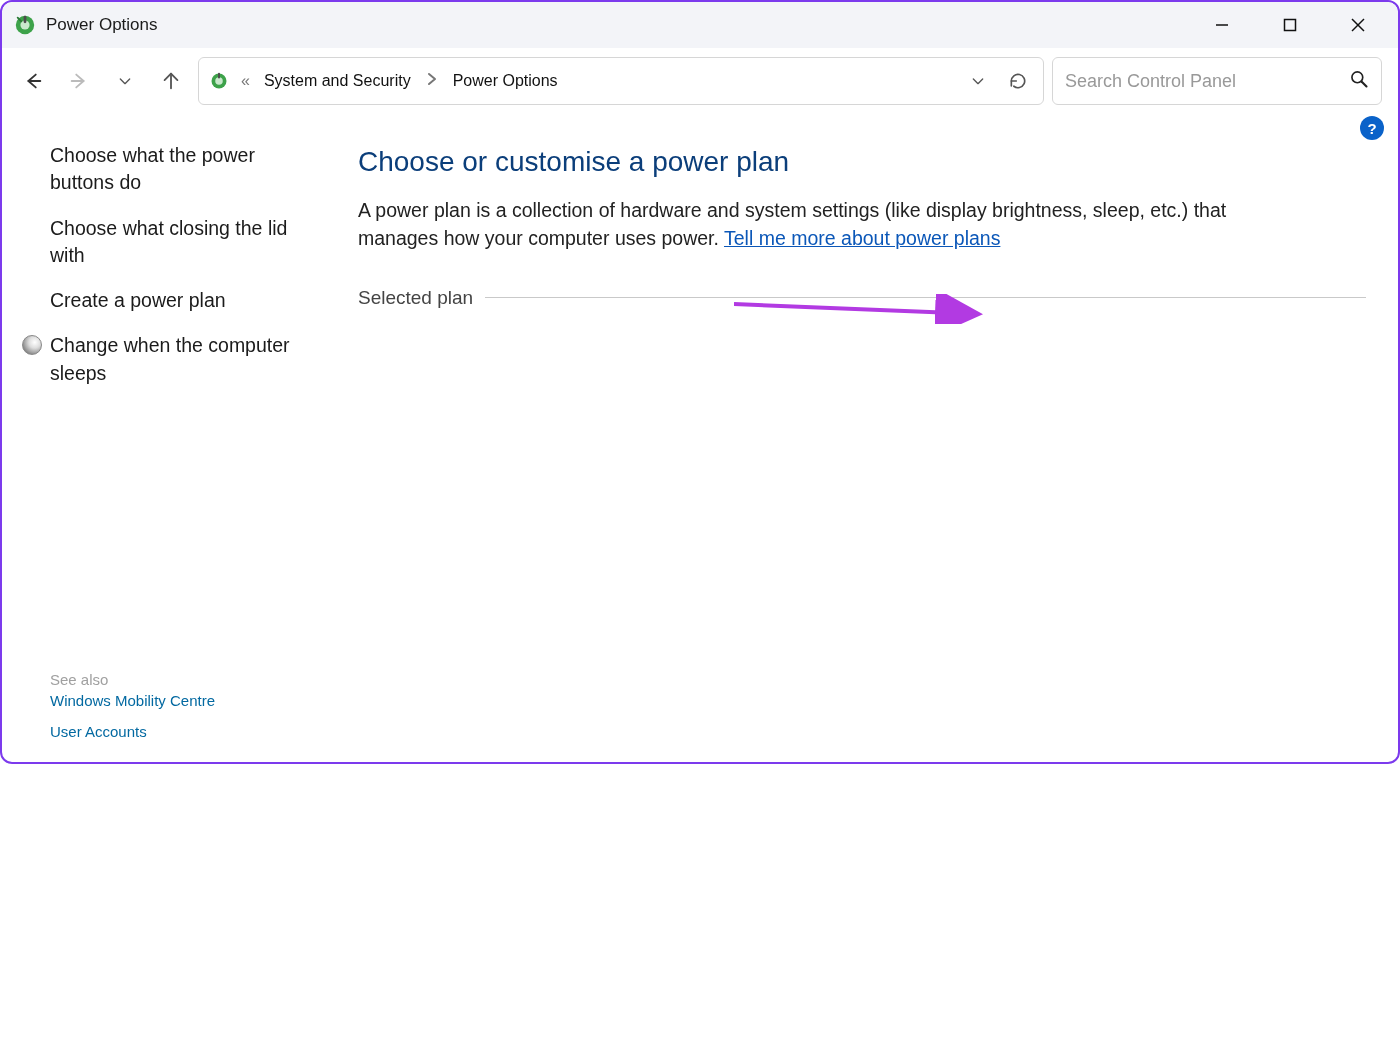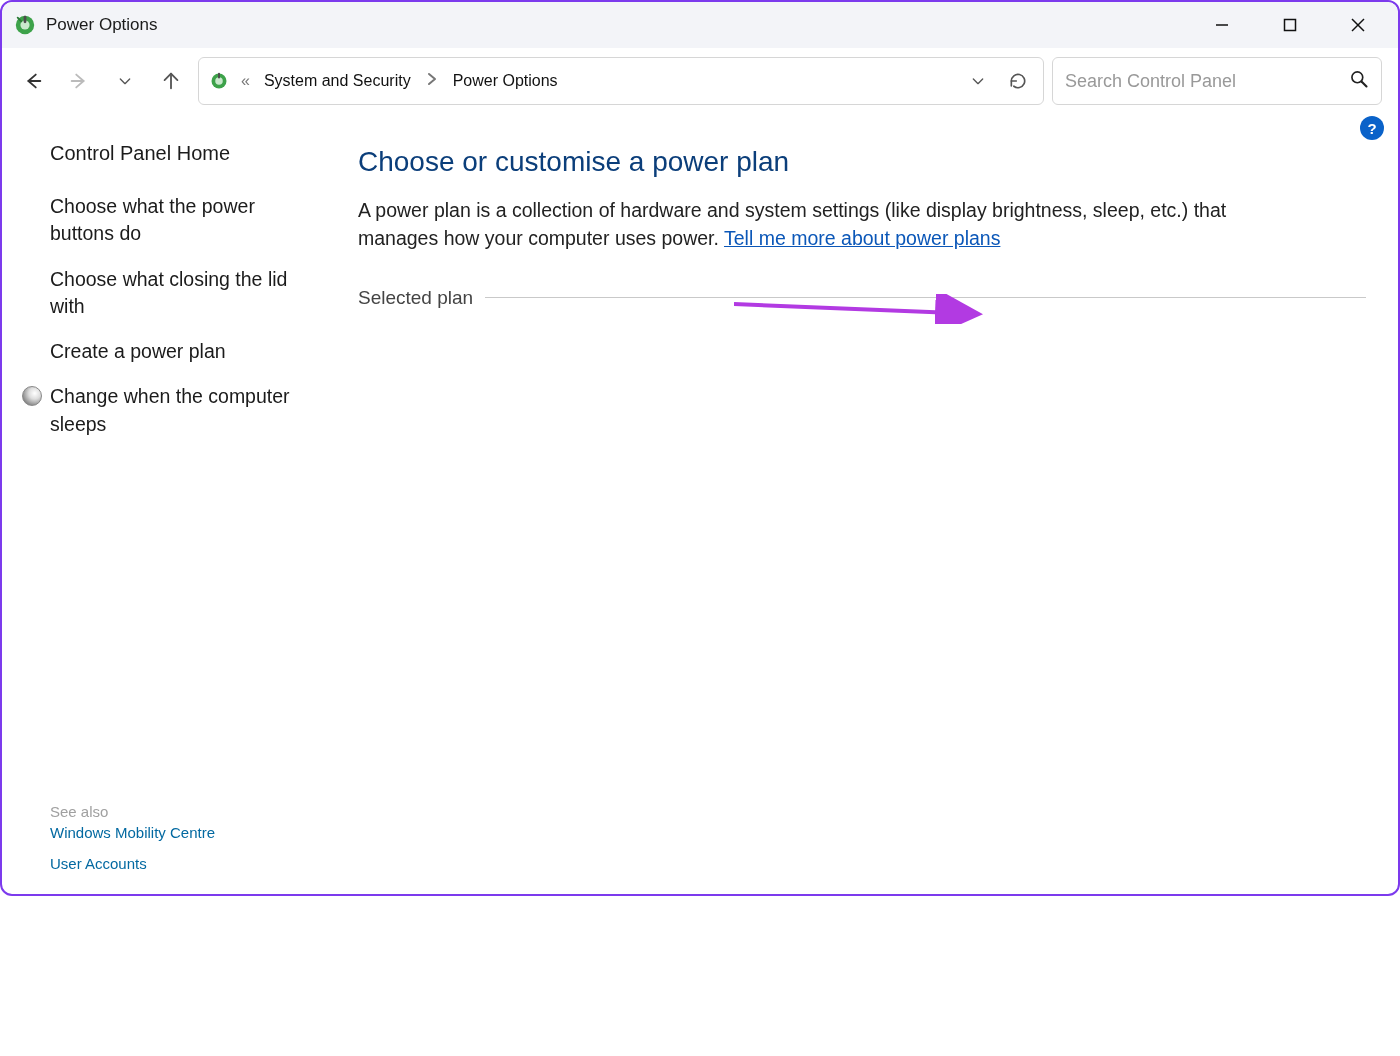--- a/index.html
+++ b/index.html
@@ -1,18 +1,18 @@
 <!DOCTYPE html>
 <html><head>
 <meta charset="utf-8">
 <style>
   * { box-sizing: border-box; margin: 0; padding: 0; }
   html, body { width: 1400px; height: 1056px; font-family: "Segoe UI", Arial, sans-serif; }
   .window {
-    width: 1400px; height: 896px;
+    width: 1400px; height: 764px;
     border: 2px solid #7c3aed;
     border-radius: 12px;
     background: #ffffff;
     overflow: hidden;
     display: flex; flex-direction: column;
   }
   .titlebar {
     height: 46px;
     background: #f3f4f8;
     display: flex; align-items: center;
@@ -229,21 +229,20 @@
     </div>
   </div>
 
   <div class="helprow">
     <div class="help-badge">?</div>
   </div>
 
   <div class="body">
 
     <div class="sidebar">
-      <div class="cp-home">Control Panel Home</div>
       <div class="side-link">Choose what the power buttons do</div>
       <div class="side-link">Choose what closing the lid with</div>
       <div class="side-link">Create a power plan</div>
       <div class="side-link active">Change when the computer sleeps</div>
       <div class="side-spacer"></div>
       <div class="seealso-head">See also</div>
       <div class="seealso-link">Windows Mobility Centre</div>
       <div class="seealso-link">User Accounts</div>
     </div>
 

